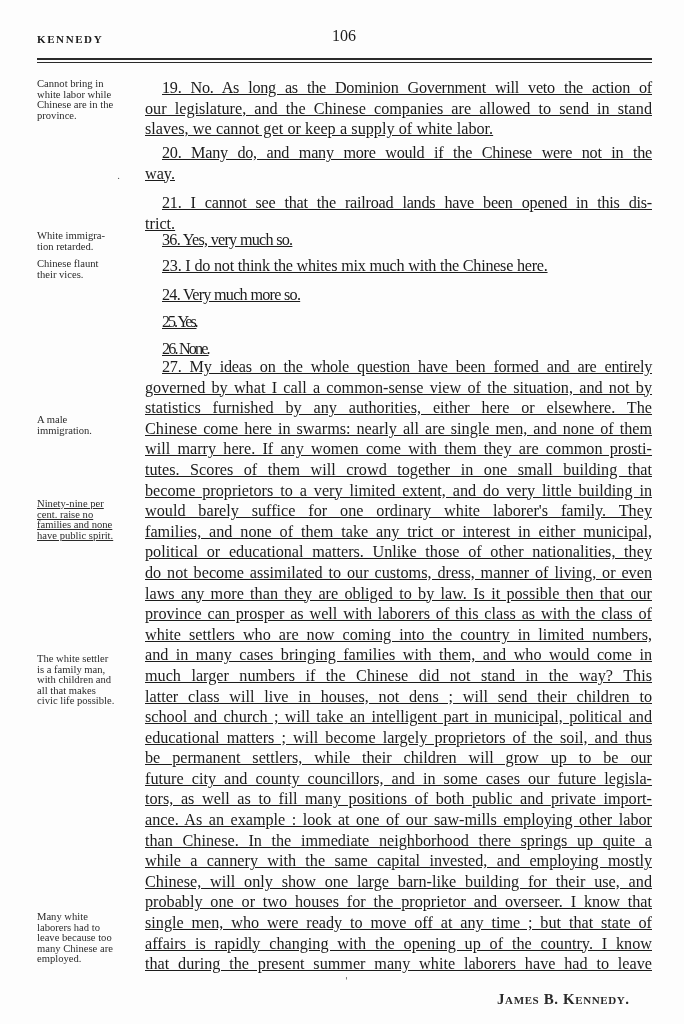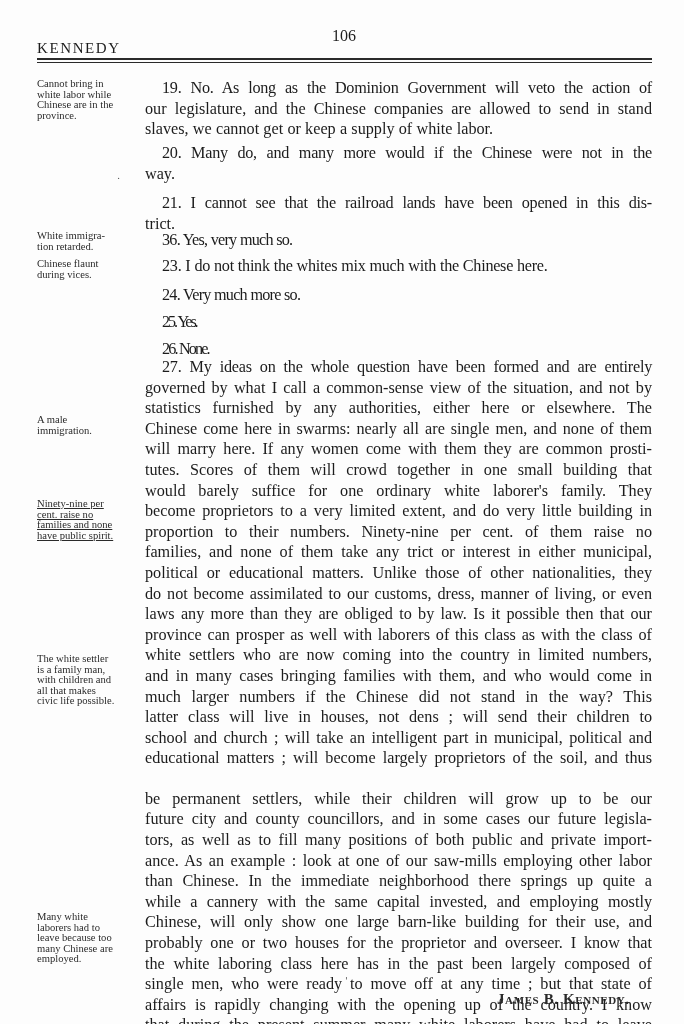--- a/index.html
+++ b/index.html
@@ -1,31 +1,31 @@
 <!DOCTYPE html>
 <html><head>
 <meta charset="utf-8">
 <style>
   html, body { margin: 0; padding: 0; background: #ffffff; }
   body { width: 684px; height: 1024px; position: relative; overflow: hidden;
          font-family: "DejaVu Serif", "Liberation Serif", serif; color: #1c1c1c; }
   .page { position: absolute; left: 0; top: 0; width: 684px; height: 1024px; background: #fdfdfd; }
 
   .running-head { position: absolute; top: 28px; left: 37px; width: 615px; height: 20px; }
-  .running-title { position: absolute; left: 0; top: 12px; font-family: "Liberation Serif", serif;
-        font-weight: normal; font-size: 15px; letter-spacing: 1.6px; }
+  .running-title { position: absolute; left: 0; top: 5px; font-family: "Liberation Serif", serif;
+        font-weight: bold; font-size: 11px; letter-spacing: 1.6px; }
   .page-number { position: absolute; left: 295px; top: -1px; font-family: "Liberation Serif", serif; font-size: 16px; }
   .rule { position: absolute; left: 37px; width: 615px; background: #2a2a2a; }
   .rule.r1 { top: 58px; height: 1.6px; }
   .rule.r2 { top: 62px; height: 1px; }
 
   .body-col { position: absolute; left: 145px; width: 507px; top: 0; }
   .para { position: absolute; left: 0; width: 507px; font-family: "Liberation Serif", serif;
           font-size: 16.2px; line-height: 20.6px; text-align: justify; text-indent: 18px;
-          hyphens: none; word-spacing: 0.2px; }
+          hyphens: none; word-spacing: 0.2px; text-decoration: underline; }
   .para .line { display: block; text-indent: 0; text-align: justify; text-align-last: justify; white-space: nowrap; }
   .para .line.first { padding-left: 17px; }
   .para .line.last { text-align-last: left; }
 
   .side-note { position: absolute; left: 37px; width: 104px; font-family: "Liberation Serif", serif;
                font-size: 10.6px; line-height: 10.6px; color: #2a2a2a; }
   .side-note .sl { display: block; white-space: nowrap; }
 
   .signature { position: absolute; top: 991px; left: 497px; font-family: "Liberation Serif", serif;
                font-size: 15px; letter-spacing: 0.6px; font-variant: small-caps; font-weight: bold; color: #2a2a2a; }
@@ -49,21 +49,21 @@
         <span class="sl">white labor while</span>
         <span class="sl">Chinese are in the</span>
         <span class="sl">province.</span>
       </div>
       <div class="side-note" style="top: 231px;">
         <span class="sl">White immigra-</span>
         <span class="sl">tion retarded.</span>
       </div>
       <div class="side-note" style="top: 259px;">
         <span class="sl">Chinese flaunt</span>
-        <span class="sl">during vices.</span>
+        <span class="sl">their vices.</span>
       </div>
       <div class="side-note" style="top: 415px;">
         <span class="sl">A male</span>
         <span class="sl">immigration.</span>
       </div>
       <div class="side-note" style="top: 499px; text-decoration: underline;">
         <span class="sl">Ninety-nine per</span>
         <span class="sl">cent. raise no</span>
         <span class="sl">families and none</span>
         <span class="sl">have public spirit.</span>
@@ -113,43 +113,41 @@
       <div class="para" style="top: 339px;">
         <span class="line first last" style="letter-spacing: -1.88889px;">26. None.</span>
       </div>
       <div class="para" style="top: 357px;">
         <span class="line first" style="word-spacing: -1.41667px; letter-spacing: -0.25px;">27. My ideas on the whole question have been formed and are entirely</span>
         <span class="line" style="word-spacing: 0px;">governed by what I call a common-sense view of the situation, and not by</span>
         <span class="line" style="word-spacing: 0px;">statistics furnished by any authorities, either here or elsewhere.  The</span>
         <span class="line" style="word-spacing: 0px;">Chinese come here in swarms: nearly all are single men, and none of them</span>
         <span class="line" style="word-spacing: 0px;">will marry here.  If any women come with them they are common prosti-</span>
         <span class="line" style="word-spacing: 0px;">tutes.  Scores of them will crowd together in one small building that</span>
+        <span class="line" style="word-spacing: 0px;">become proprietors to a very limited extent, and do very little building in</span>
         <span class="line" style="word-spacing: 0px;">would barely suffice for one ordinary white laborer's family.  They</span>
-        <span class="line" style="word-spacing: 0px;">become proprietors to a very limited extent, and do very little building in</span>
-        <span class="line" style="word-spacing: 0px;">proportion to their numbers.  Ninety-nine per cent. of them raise no</span>
         <span class="line" style="word-spacing: 0px;">families, and none of them take any trict or interest in either municipal,</span>
         <span class="line" style="word-spacing: 0px;">political or educational matters.  Unlike those of other nationalities, they</span>
         <span class="line" style="word-spacing: 0px;">do not become assimilated to our customs, dress, manner of living, or even</span>
         <span class="line" style="word-spacing: 0px;">laws any more than they are obliged to by law.  Is it possible then that our</span>
         <span class="line" style="word-spacing: 0px;">province can prosper as well with laborers of this class as with the class of</span>
         <span class="line" style="word-spacing: 0px;">white settlers who are now coming into the country in limited numbers,</span>
         <span class="line" style="word-spacing: 0px;">and in many cases bringing families with them, and who would come in</span>
         <span class="line" style="word-spacing: 0px;">much larger numbers if the Chinese did not stand in the way?  This</span>
         <span class="line" style="word-spacing: 0px;">latter class will live in houses, not dens ; will send their children to</span>
         <span class="line" style="word-spacing: 0px;">school and church ; will take an intelligent part in municipal, political and</span>
         <span class="line" style="word-spacing: 0px;">educational matters ; will become largely proprietors of the soil, and thus</span>
-        <span class="line" style="word-spacing: 0px; margin-top: 20px;">be permanent settlers, while their children will grow up to be our</span>
+        <span class="line" style="word-spacing: 0px;">be permanent settlers, while their children will grow up to be our</span>
         <span class="line" style="word-spacing: 0px;">future city and county councillors, and in some cases our future legisla-</span>
         <span class="line" style="word-spacing: 0px;">tors, as well as to fill many positions of both public and private import-</span>
         <span class="line" style="word-spacing: 0px;">ance.  As an example : look at one of our saw-mills employing other labor</span>
         <span class="line" style="word-spacing: 0px;">than Chinese.  In the immediate neighborhood there springs up quite a</span>
         <span class="line" style="word-spacing: 0px;">while a cannery with the same capital invested, and employing mostly</span>
         <span class="line" style="word-spacing: 0px;">Chinese, will only show one large barn-like building for their use, and</span>
         <span class="line" style="word-spacing: 0px;">probably one or two houses for the proprietor and overseer.  I know that</span>
-        <span class="line" style="word-spacing: 0px;">the white laboring class here has in the past been largely composed of</span>
         <span class="line" style="word-spacing: 0px;">single men, who were ready to move off at any time ;  but that state of</span>
         <span class="line" style="word-spacing: 0px;">affairs is rapidly changing with the opening up of the country.  I know</span>
         <span class="line" style="word-spacing: 0px;">that during the present summer many white laborers have had to leave</span>
       </div>
     </div>
 
   <div class="signature">James B. Kennedy.</div>
 
   <span class="stray-mark" style="left:117px; top:170px;">.</span>
   <span class="stray-mark" style="left:345px; top:975px;">'</span>

